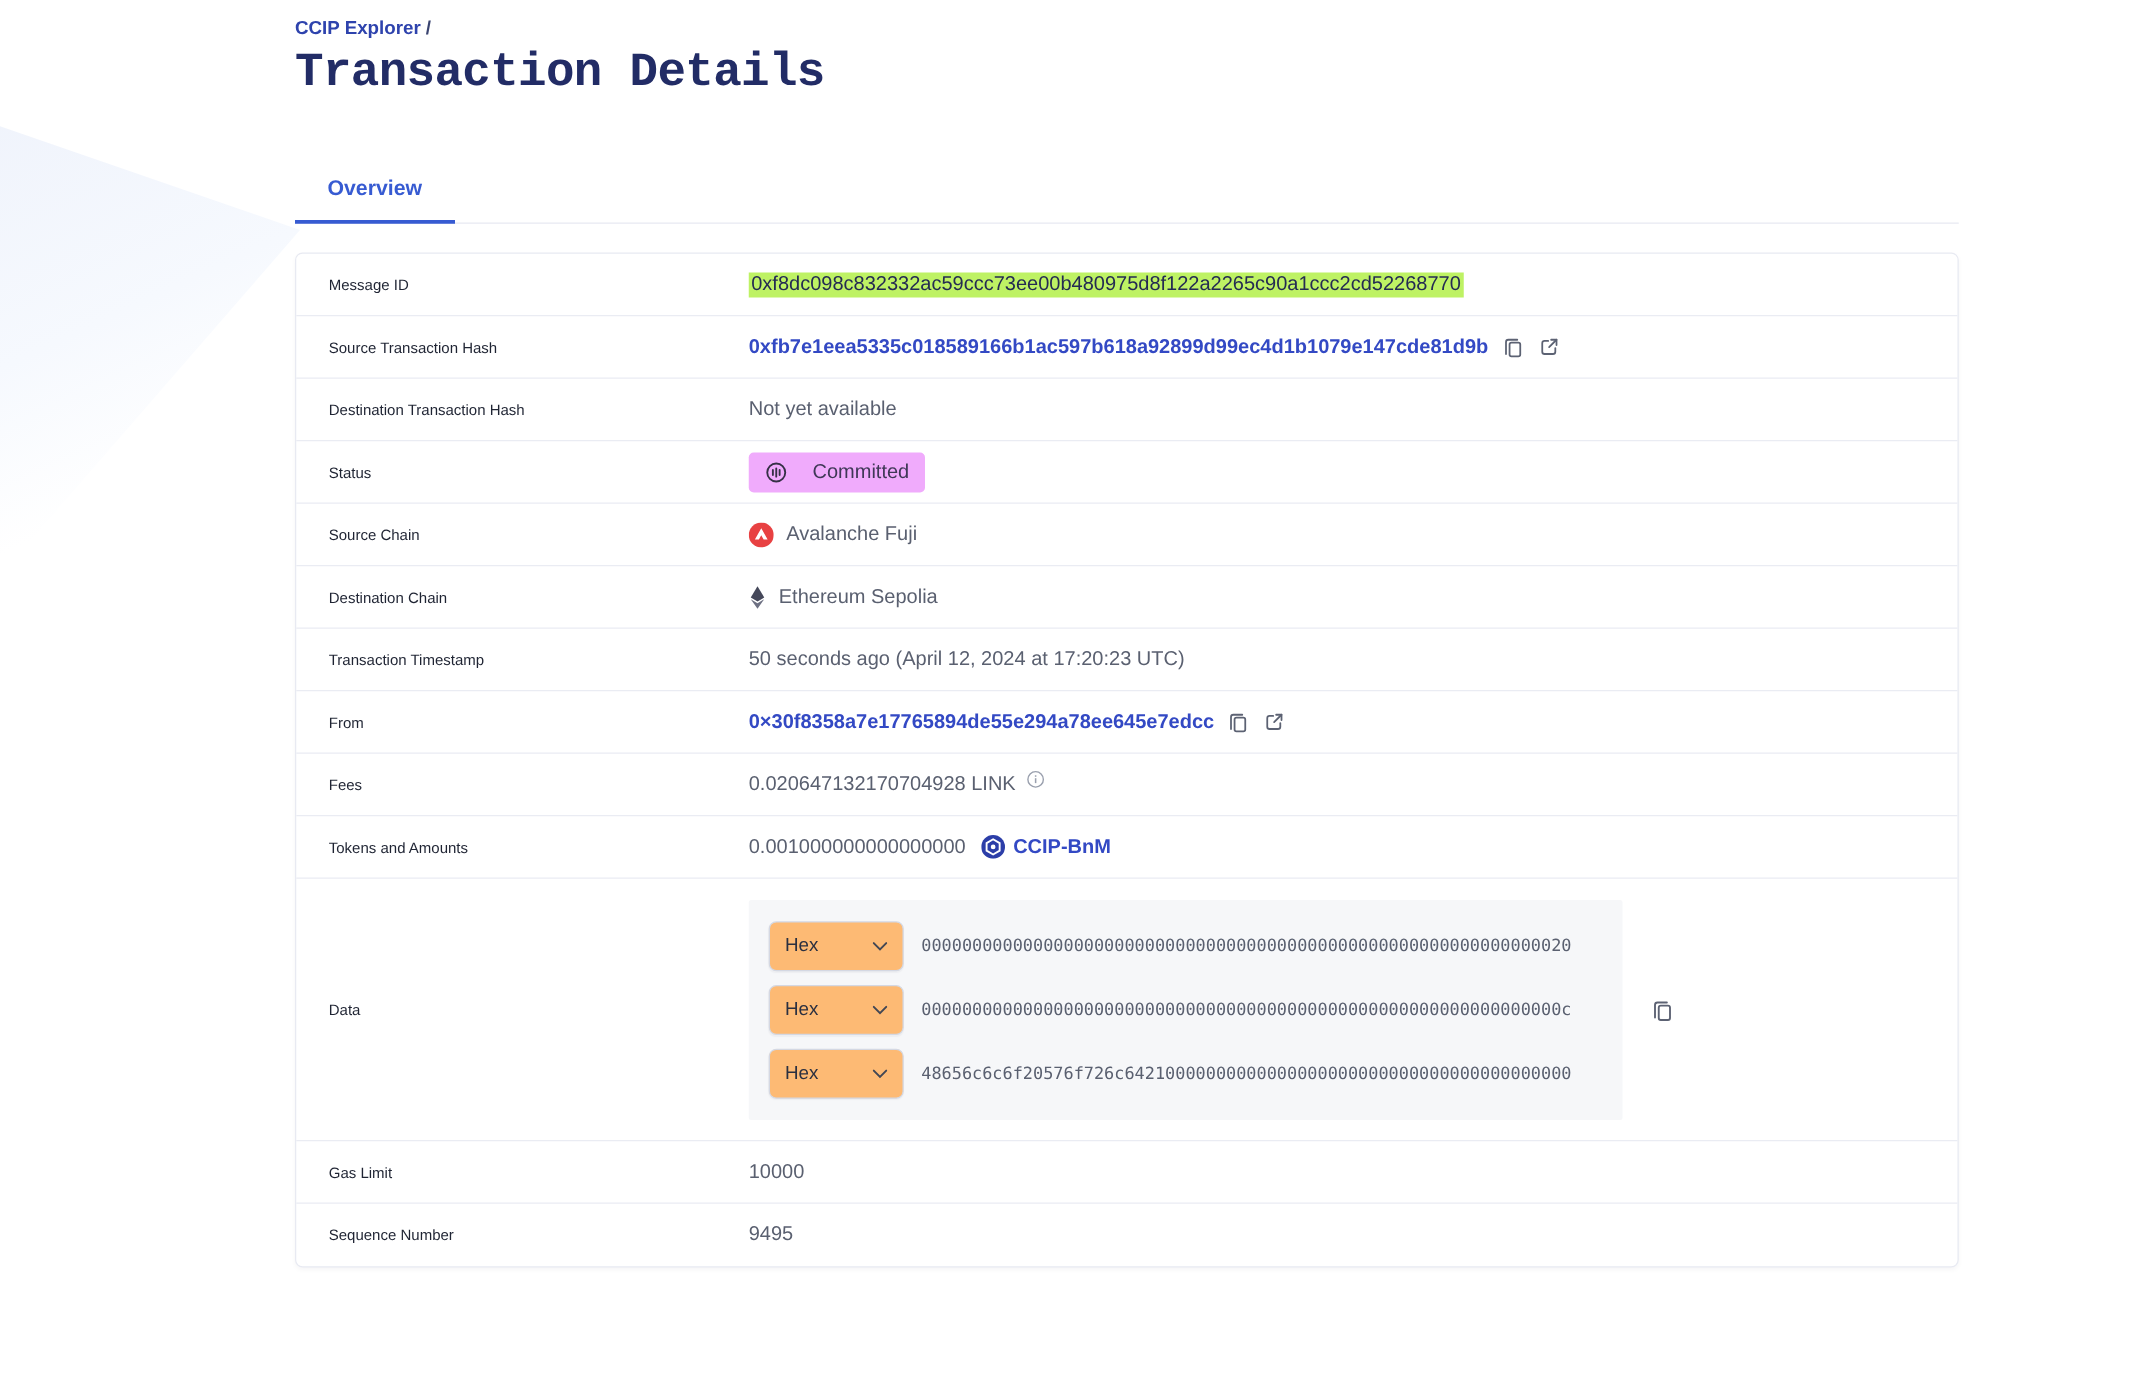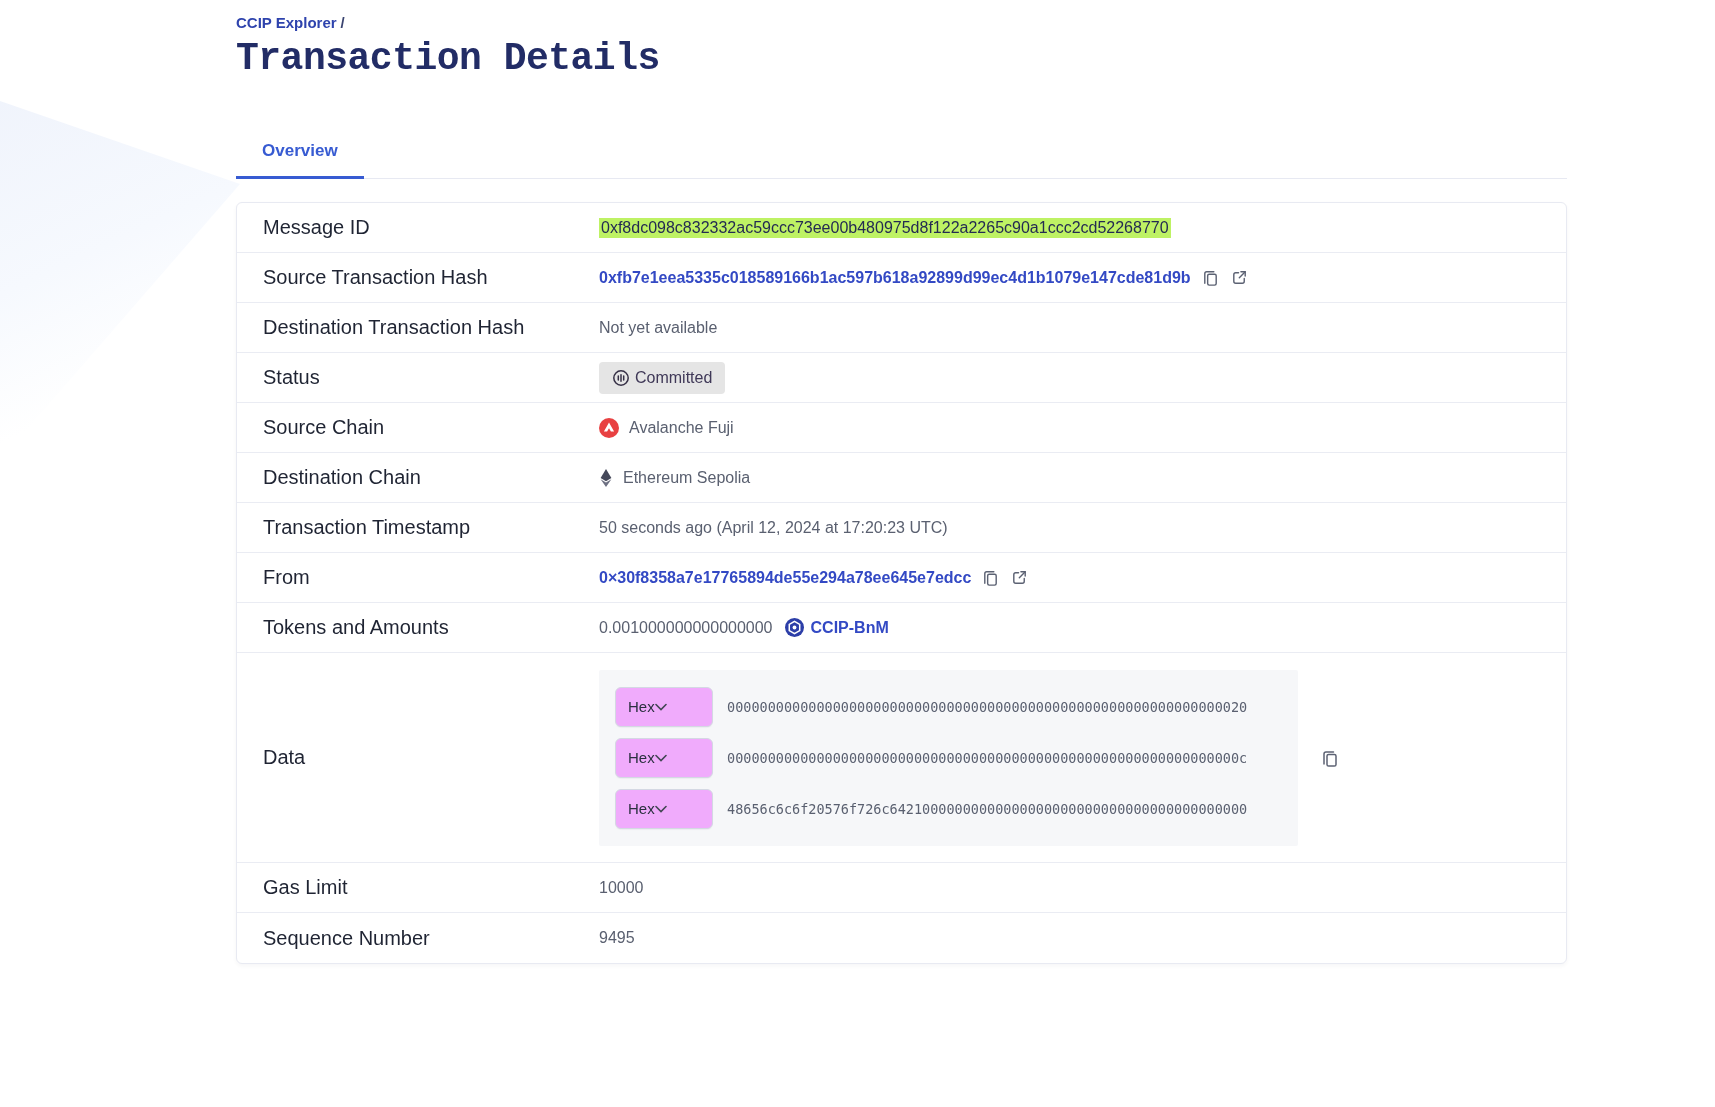--- a/index.html
+++ b/index.html
@@ -20,42 +20,42 @@
   .tabbar { margin-top:61px; width:1331px; border-bottom:1px solid #e7e9f2; display:flex; }
   .tab { padding:0 26px 15px 26px; font-size:17px; font-weight:600; color:#375bd2;
          border-bottom:3px solid #375bd2; margin-bottom:-1px; cursor:pointer; }
 
   
   .card { margin-top:23px; width:1331px; border:1px solid #e8eaf2; border-radius:6px;
           box-shadow:0 2px 4px rgba(25,33,61,0.04); background:#fff; }
   .row { display:flex; align-items:center; min-height:50px; border-bottom:1px solid #eaecf3;
          padding-left:26px; }
   .row:last-child { border-bottom:none; }
-  .row .label { flex:0 0 336px; font-size:20px; font-weight:500; color:#1f2433; }
+  .row .label { flex:0 0 336px; font-size:12px; font-weight:500; color:#1f2433; }
   .row .value { display:flex; align-items:center; font-size:16px; color:#5a6070; }
   .mono-sel { background:#bef264; color:#242b52; padding:1px 2px; }
   .link { color:#3349c4; font-weight:600; text-decoration:none; cursor:pointer; }
   .icon-btn { display:inline-flex; align-items:center; margin-left:10px; cursor:pointer; }
   .icon-inline { display:inline-flex; align-items:center; }
 
   
-  .badge { display:inline-flex; align-items:center; gap:5px; background:#e5e5e5;
+  .badge { display:inline-flex; align-items:center; gap:20px; background:#f0abfc;
            border-radius:4px; padding:7px 13px; font-size:16px; color:#3f3857; }
 
   
   .chain { display:flex; align-items:center; gap:10px; color:#5a6070; }
 
   
   .row-data { align-items:center; height:210px; }
   .data-wrap { display:flex; align-items:center; }
   .data-box { width:699px; background:#f6f7f9; border-radius:2px; padding:17px 16px; }
   .data-line { display:flex; align-items:center; gap:14px; margin-bottom:11px; }
   .data-line:last-child { margin-bottom:0; }
-  .hex-select { display:flex; align-items:center; justify-content:flex-start; width:98px; height:40px;
-                background:#f0abfc; border:1px solid #d4d8e3; border-radius:6px; padding:0 12px;
+  .hex-select { display:flex; align-items:center; justify-content:space-between; width:108px; height:40px;
+                background:#fdba74; border:1px solid #d4d8e3; border-radius:6px; padding:0 12px;
                 font-size:15px; color:#2b3040; cursor:pointer; box-shadow:0 1px 1px rgba(25,33,61,0.04); }
   .hex-text { font-family:"DejaVu Sans Mono", monospace; font-size:13.5px; color:#5a6070; white-space:nowrap; }
   .data-copy { margin-left:22px; }
 
   svg { display:block; }
 </style>
 </head>
 <body>
 
 <div class="bg-decor"></div>
@@ -168,20 +168,33 @@
           <svg width="19" height="19" viewBox="0 0 20 20" fill="none" stroke="#5c6273" stroke-width="1.5" stroke-linecap="round" stroke-linejoin="round">
               <path d="M9 5H6A2 2 0 0 0 4 7v7a2 2 0 0 0 2 2h7a2 2 0 0 0 2-2v-3"></path>
               <path d="M11.5 4H16v4.5"></path>
               <path d="M16 4l-6.2 6.2"></path>
             </svg>
         </span>
       </div>
     </div>
 
 
+    <div class="row">
+      <div class="label">Fees</div>
+      <div class="value">
+        <span>0.020647132170704928 LINK</span>
+        <span class="icon-btn" style="margin-left:8px; position:relative; top:-4px;">
+          <svg width="15" height="15" viewBox="0 0 16 16" fill="none">
+              <circle cx="8" cy="8" r="6.6" stroke="#9aa0ae" stroke-width="1.2"></circle>
+              <rect x="7.35" y="7" width="1.3" height="4.2" fill="#9aa0ae"></rect>
+              <rect x="7.35" y="4.5" width="1.3" height="1.3" fill="#9aa0ae"></rect>
+            </svg>
+        </span>
+      </div>
+    </div>
 
     <div class="row">
       <div class="label">Tokens and Amounts</div>
       <div class="value">
         <span>0.001000000000000000</span>
         <span class="icon-inline" style="margin:0 7px 0 12px;">
           <svg width="19" height="19" viewBox="0 0 20 20">
               <circle cx="10" cy="10" r="10" fill="#2c3ea8"></circle>
               <polygon points="10,3.6 15.5,6.8 15.5,13.2 10,16.4 4.5,13.2 4.5,6.8" fill="none" stroke="#ffffff" stroke-width="1.6"></polygon>
               <circle cx="10" cy="10" r="2" fill="#ffffff"></circle>

